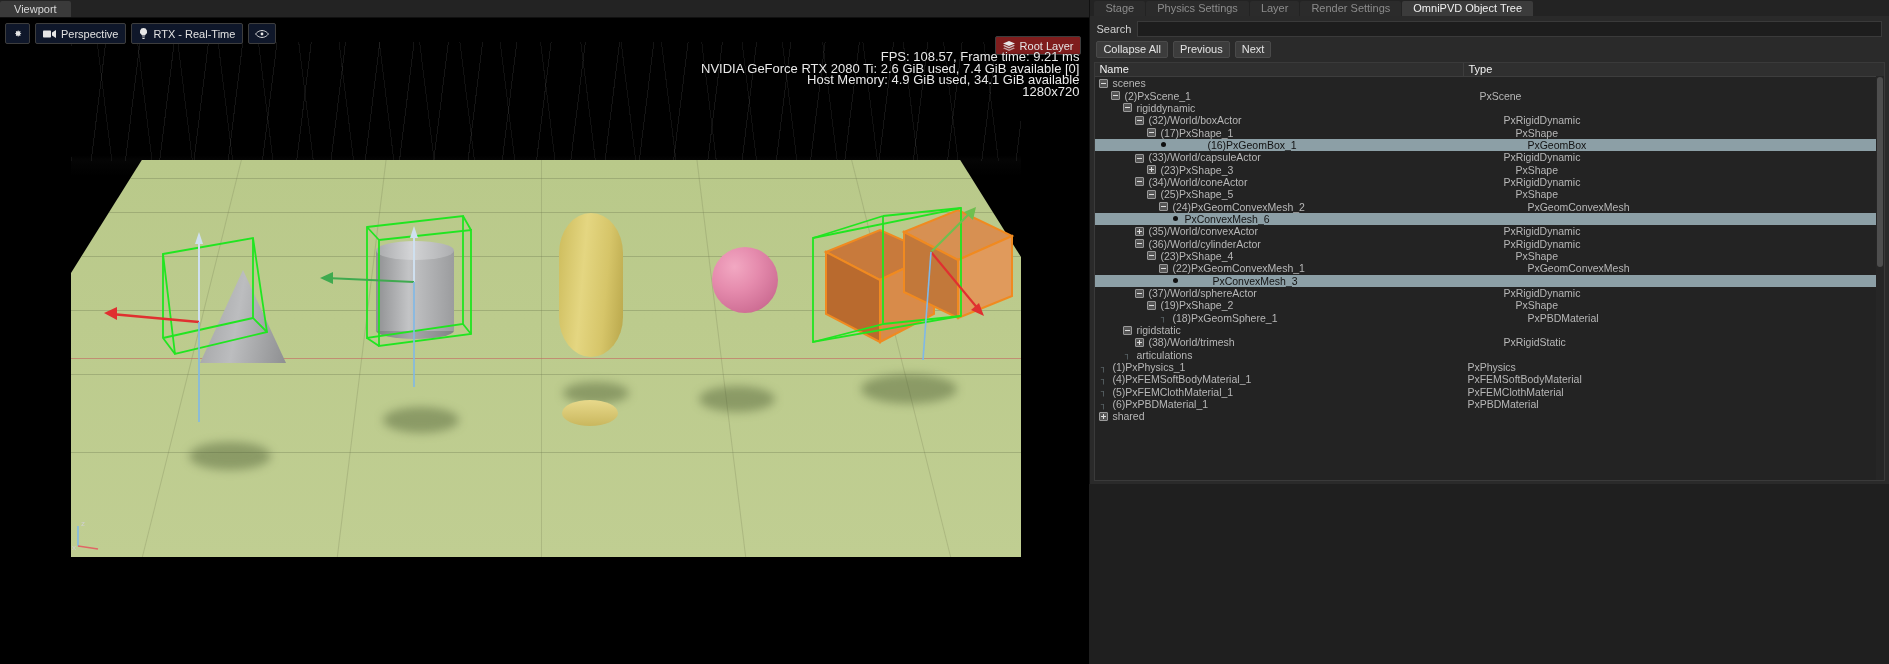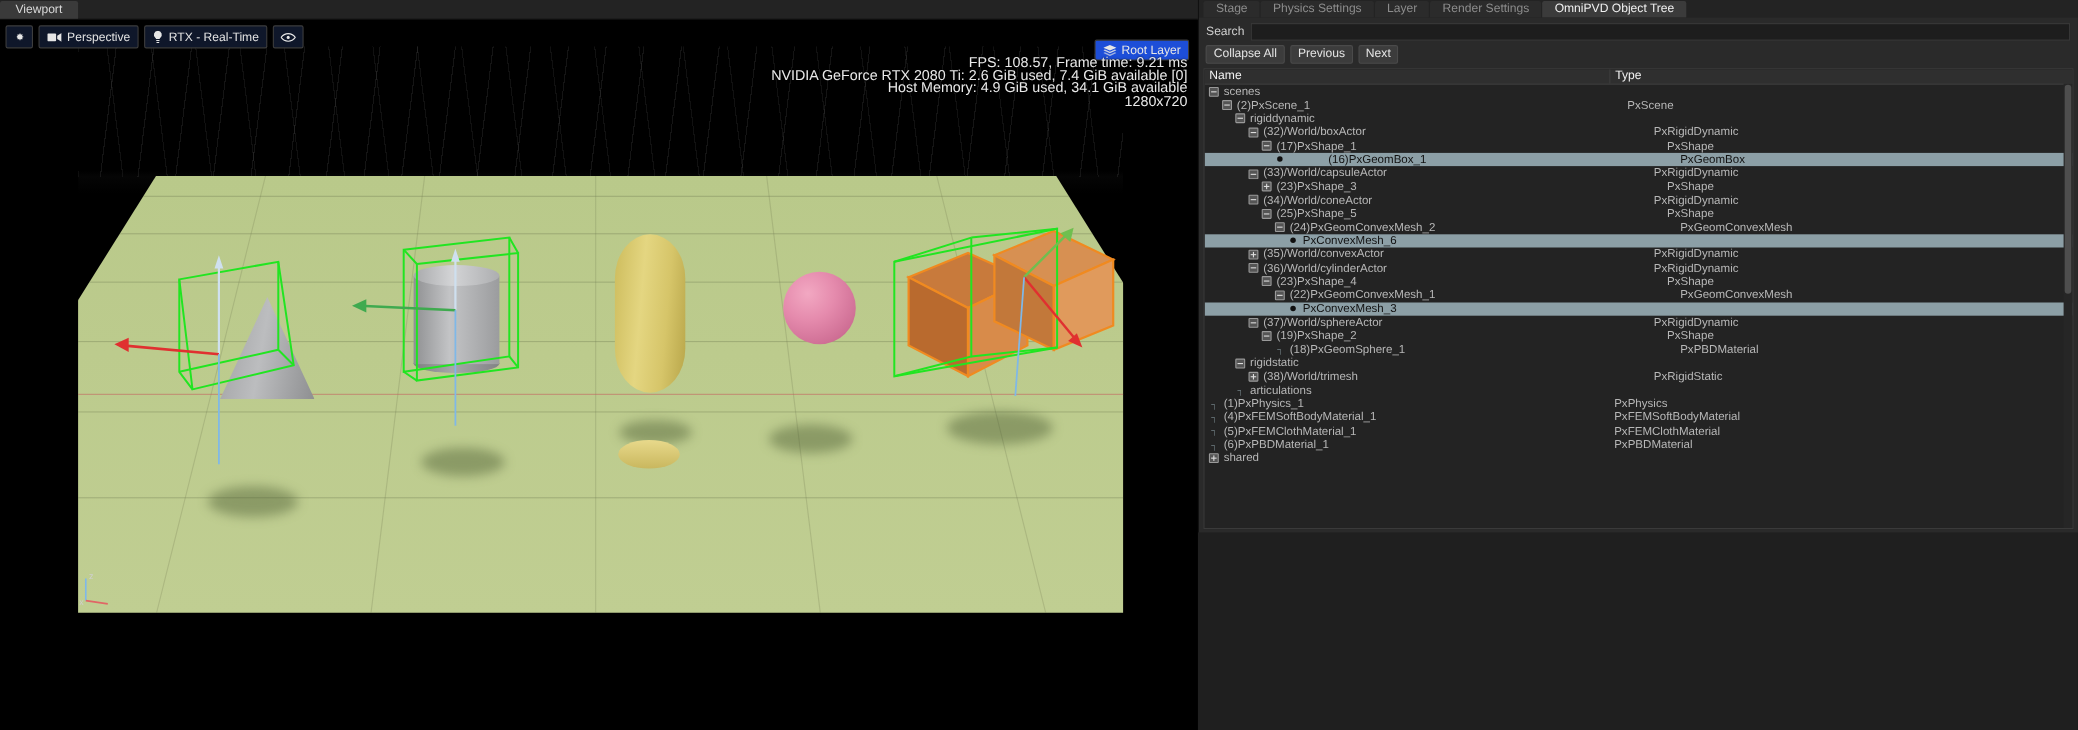--- a/index.html
+++ b/index.html
@@ -18,21 +18,21 @@
   .vp-body{flex:1;position:relative;background:#000;overflow:hidden;}
 
   
   .vp-toolbar{position:absolute;top:5px;left:5px;display:flex;gap:5px;z-index:40;}
   .tb-btn{height:19px;background:#0f172a;border:1px solid #3d3d3d;border-radius:2px;
           display:flex;align-items:center;gap:5px;padding:0 7px;font-size:11px;
           color:#e2e2e2;}
   .tb-btn.icononly{padding:0 6px;}
 
   
-  .rootlayer{position:absolute;top:18px;right:8px;height:17px;background:#1d4ed8;
+  .rootlayer{position:absolute;top:18px;right:8px;height:17px;background:#7f1d1d;
              border:1px solid #3c3c3c;border-radius:2px;display:flex;align-items:center;
              gap:5px;padding:0 7px;font-size:11px;color:#e6e6e6;z-index:40;}
   
   .stats{position:absolute;top:33px;right:10px;text-align:right;font-size:13px;
          color:#e9e9e9;line-height:11.6px;z-index:40;
          text-shadow:0 0 2px #000;}
   .stats div{white-space:nowrap;}
 
   
   .gizmo{position:absolute;left:72px;bottom:112px;z-index:40;}
@@ -436,21 +436,21 @@
               <div class="ttype">PxShape</div>
             </div>
             <div class="trow">
               <div class="tname" style="padding-left: 64px;">
                 <span class="tog"></span>
                 <span>(22)PxGeomConvexMesh_1</span>
               </div>
               <div class="ttype">PxGeomConvexMesh</div>
             </div>
             <div class="trow sel">
-              <div class="tname" style="padding-left: 76px;">
+              <div class="tname" style="padding-left: 76px; gap: 28px;">
                 <span class="dot"></span>
                 <span>PxConvexMesh_3</span>
               </div>
               <div class="ttype"></div>
             </div>
             <div class="trow">
               <div class="tname" style="padding-left: 40px;">
                 <span class="tog"></span>
                 <span>(37)/World/sphereActor</span>
               </div>

